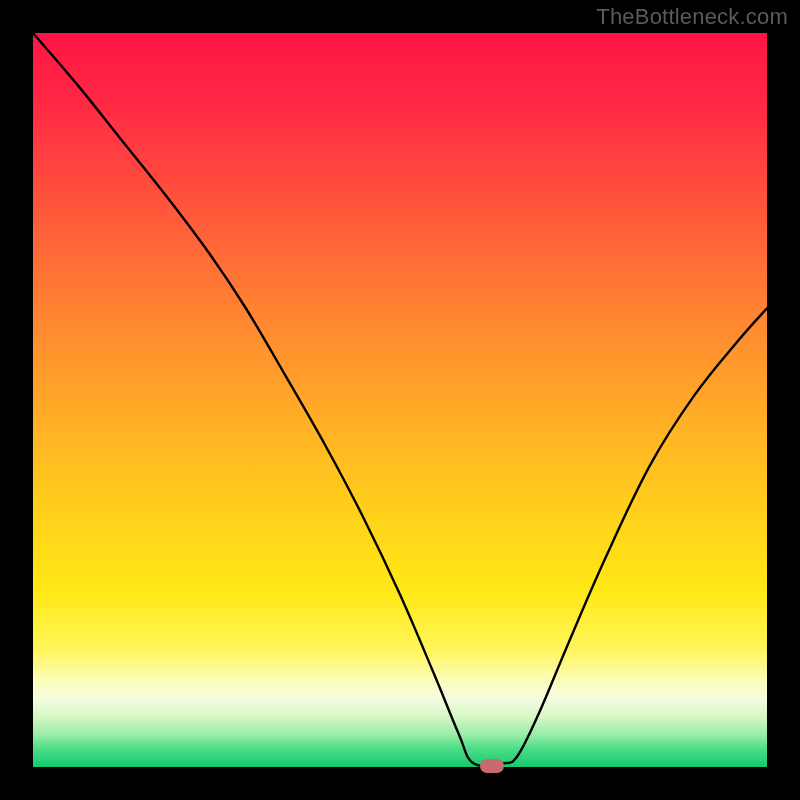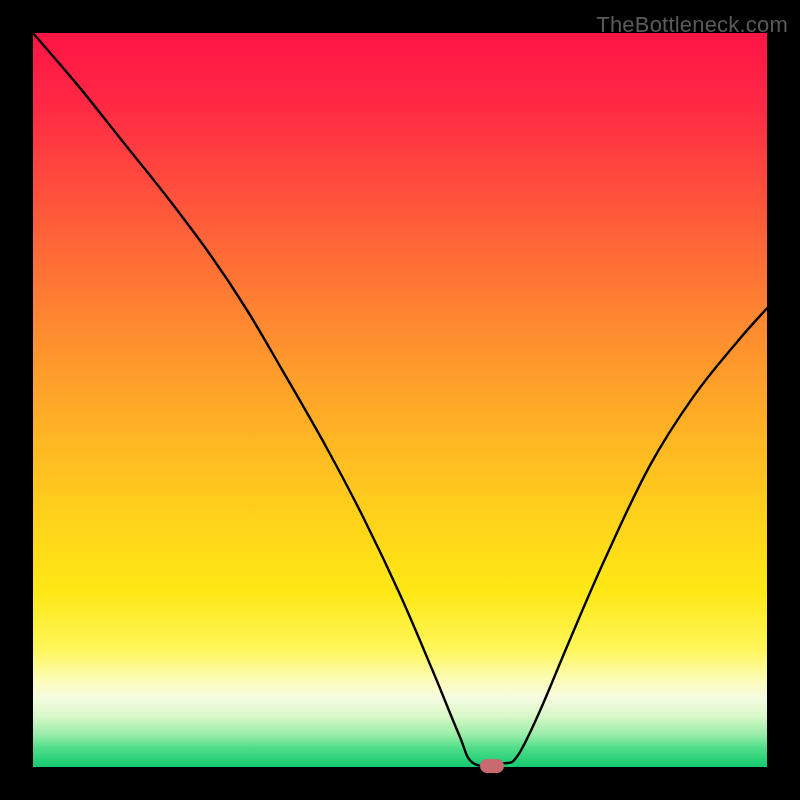--- a/index.html
+++ b/index.html
@@ -18,21 +18,20 @@
   }
   .watermark {
     position: absolute;
     top: 4px;
     right: 12px;
     color: #5a5a5a;
     font-size: 22px;
     font-weight: 400;
     letter-spacing: 0.2px;
     z-index: 10;
-    margin-top: 8px;
   }
   svg.chart {
     position: absolute;
     left: 0;
     top: 0;
   }
   .marker {
     position: absolute;
     width: 24px;
     height: 14px;

